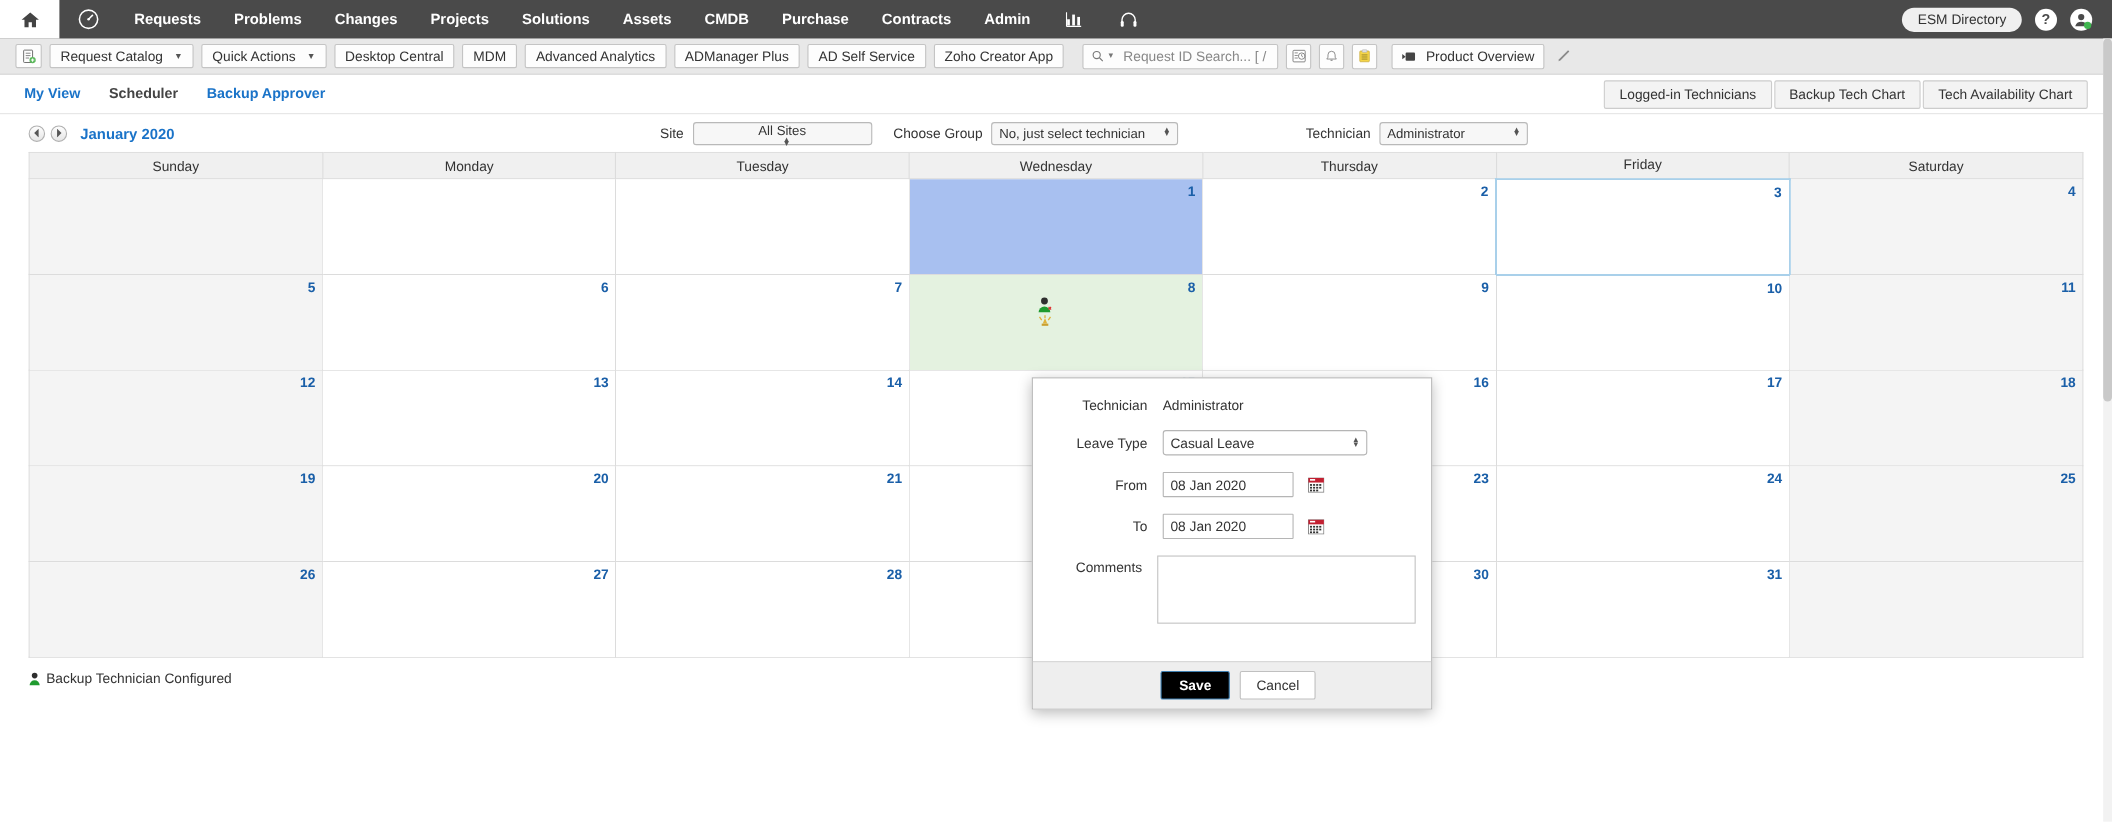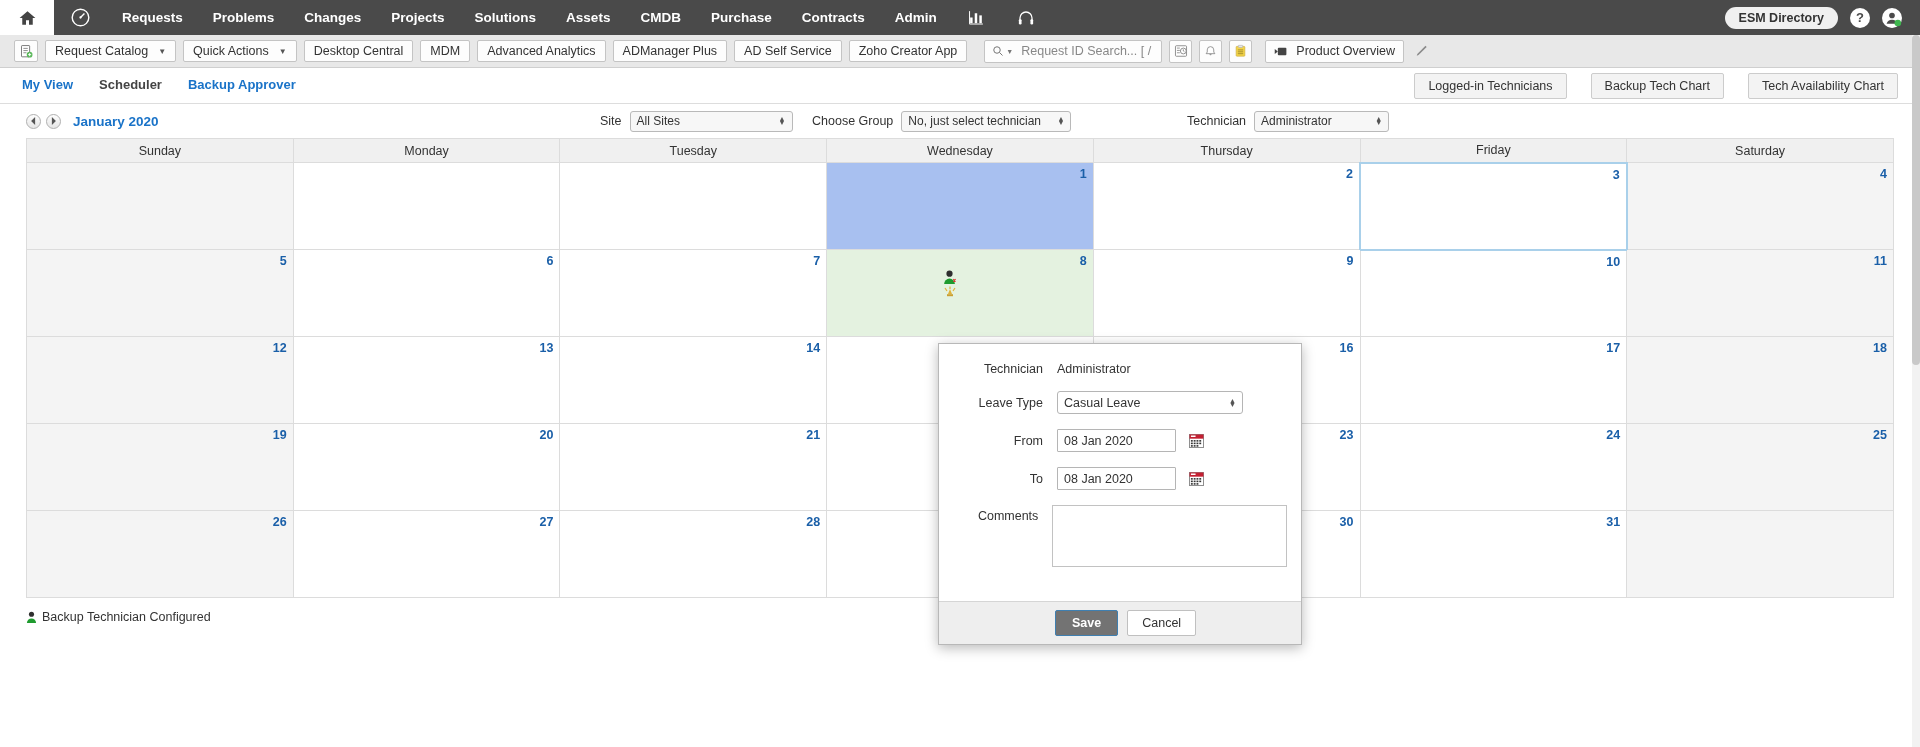--- a/index.html
+++ b/index.html
@@ -32,21 +32,21 @@
   }
   .nav-item {
     display:flex; align-items:center; padding:0 15px;
     color:#fff; font-size:13.5px; font-weight:bold; white-space:nowrap;
     cursor:pointer;
   }
   .topnav-right {
     margin-left:auto; display:flex; align-items:center; gap:12px; padding-right:18px;
   }
   .esm-btn {
-    background:#f0f0f0; color:#333; font-size:12.5px; font-weight:bold;
+    background:#f0f0f0; color:#333; font-size:12.5px; font-weight:normal;
     border-radius:11px; padding:4px 14px; white-space:nowrap; cursor:pointer;
   }
   .circ-icon {
     width:20px; height:20px; border-radius:50%;
     display:flex; align-items:center; justify-content:center;
     background:#fff; color:#4a4a4a; font-size:13px; font-weight:bold;
     cursor:pointer; position:relative;
   }
 
   
@@ -85,21 +85,21 @@
   
   .tabrow {
     height:36px; background:#fff; border-bottom:1px solid #ddd;
     display:flex; align-items:center; padding:12px 22px; position:relative;
   }
   .tab {
     font-size:13px; font-weight:bold; color:#1a73c8; margin-right:26px;
     cursor:pointer; padding-bottom:2px;
   }
   .tab.active { color:#444; }
-  .tabrow-right { margin-left:auto; display:flex; gap:24px;align-items:flex-end; }
+  .tabrow-right { margin-left:auto; display:flex; gap:2px;align-items:flex-end; }
   .ghost-btn {
     background:#f3f3f3; border:1px solid #ccc; border-radius:2px;
     font-size:12.5px; color:#333; padding:5px 13px; cursor:pointer; white-space:nowrap;
   }
 
   
   .filterbar {
     height:34px; display:flex; align-items:center; padding:0 26px;
     background:#fff; position:relative;
   }
@@ -191,21 +191,21 @@
   .ta-comments {
     width:245px; height:62px; border:1px solid #c2c2c2; background:#fff;
     resize:none; font-family:"Liberation Sans", sans-serif; font-size:12.5px;
     padding:4px 6px;
   }
   .modal-foot {
     background:#eeeeee; border-top:1px solid #d5d5d5; height:43px;
     display:flex; align-items:center; padding-left:116px; gap:9px;
   }
   .btn-save {
-    background:#737373; border:1px solid #3f7fb0; color:#fff; font-weight:bold;
+    background:#000000; border:1px solid #3f7fb0; color:#fff; font-weight:bold;
     font-size:12.5px; padding:5px 16px; border-radius:2px; cursor:pointer;
   }
   .btn-cancel {
     background:#fff; border:1px solid #c0c0c0; color:#333;
     font-size:12.5px; padding:5px 14px; border-radius:2px; cursor:pointer;
   }
   .scrollbar-v {
     position:absolute; right:0; top:35px; width:8px; height:712px; background:#f2f2f2;
   }
   .scrollbar-thumb { background:#c9c9c9; width:8px; height:330px; border-radius:4px; }
@@ -388,21 +388,21 @@
   </div>
   <div class="navarrow">
     <svg width="7" height="8" viewBox="0 0 8 10">
       <path d="M2 0 L2 10 L7 5 Z" fill="#555"></path>
     </svg>
   </div>
   <div class="monthlabel">January 2020</div>
 
   <div class="fl-group" style="position:absolute; left:600px;">
     <span class="fl-label">Site</span>
-    <div class="fakeselect" style="width:163px;">
+    <div class="fakeselect" style="width:163px;flex-direction:column;">
       <span class="sv">All Sites</span>
       <span class="spin">
           <span>▲</span>
           <span>▼</span>
         </span>
     </div>
   </div>
 
   <div class="fl-group" style="position:absolute; left:812px;">
     <span class="fl-label">Choose Group</span>

